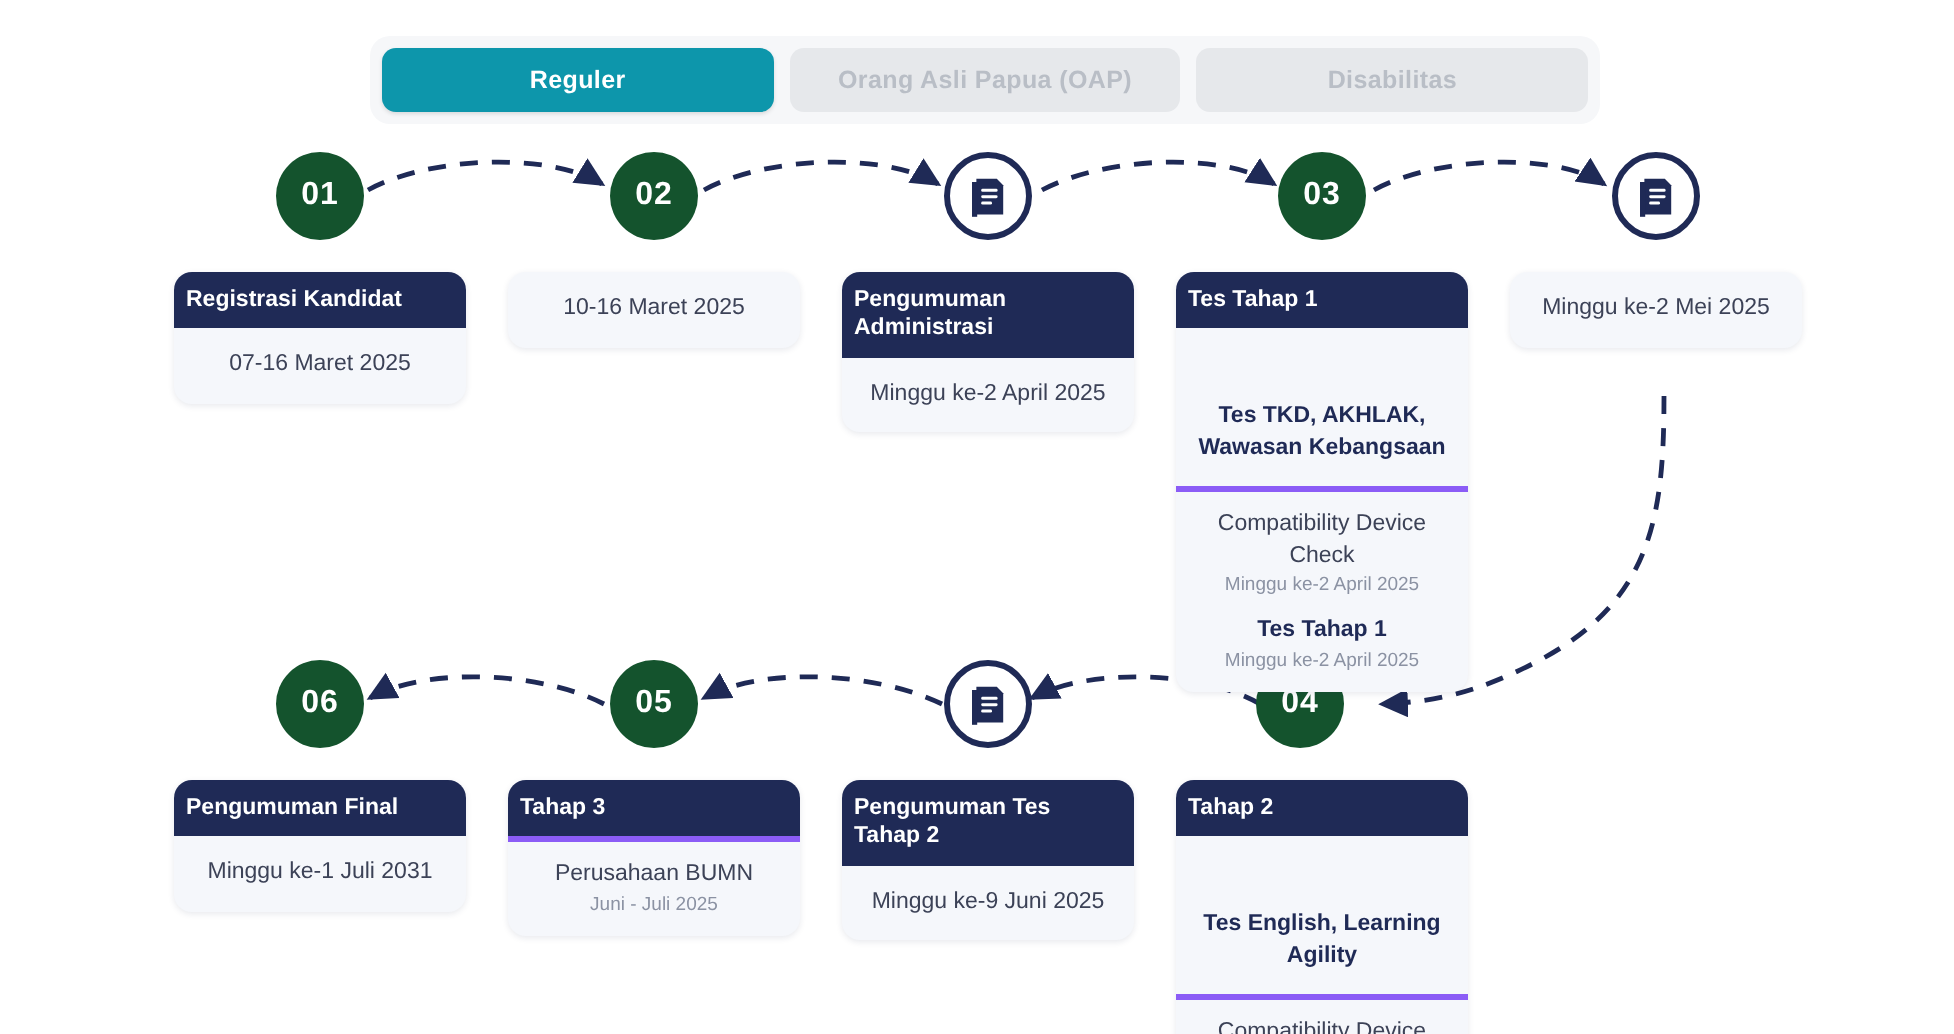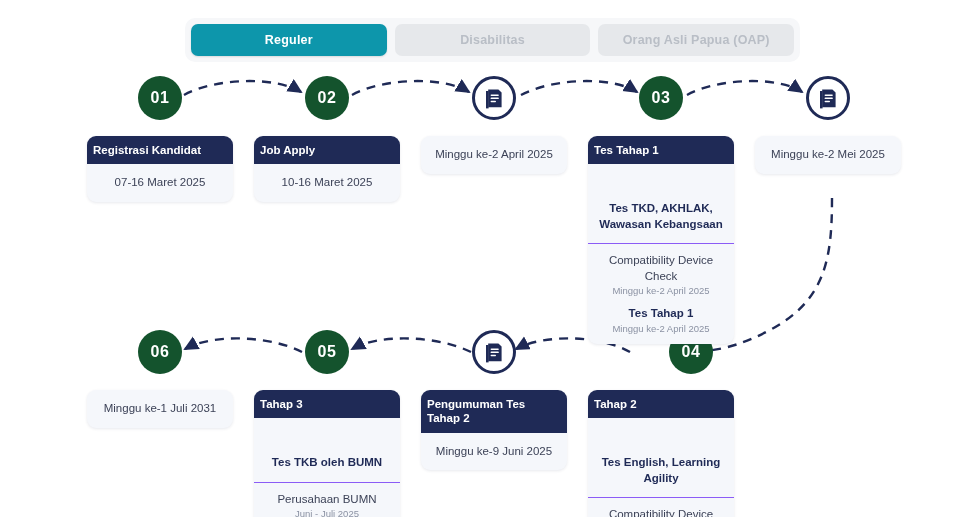--- a/index.html
+++ b/index.html
@@ -49,38 +49,38 @@
     background:#1f2a56;color:#ffffff;
     font-size:11.5px;font-weight:bold;
     padding:7px 6px;line-height:1.25;
   }
   .card .bd{
     text-align:center;color:#3c4257;
     padding:11px 8px;font-size:11.5px;line-height:1.35;
   }
   .card .bd.strong{font-weight:bold;color:#1f2a56;padding:11px 7px;margin-top:26px;}
   .card .sect{
-    border-top:1px solid #8b5cf6;
+    border-top:3px solid #8b5cf6;
     padding:9px 7px 10px;text-align:center;
   }
   .card .sect .t{font-size:11.5px;color:#3c4257;line-height:1.35;}
   .card .sect .t.b{font-weight:bold;color:#1f2a56;}
   .card .sect .d{font-size:9.5px;color:#8b92a3;margin-top:1px;}
   .card .sect .grp{margin-top:10px;}
   .card .sect .grp:first-child{margin-top:0;}
 </style>
 </head>
 <body>
 
 <div id="stage">
 
   <div class="tabbar">
     <button class="tab active">Reguler</button>
+    <button class="tab inactive">Orang Asli Papua (OAP)</button>
     <button class="tab inactive">Disabilitas</button>
-    <button class="tab inactive">Orang Asli Papua (OAP)</button>
   </div>
 
   <svg id="wires" viewBox="0 0 977 517">
     <defs>
       <marker id="ah" markerWidth="7" markerHeight="7" refX="5.4" refY="3" orient="auto">
         <path d="M0,0 L6.2,3 L0,6 Z" fill="#1f2a56"></path>
       </marker>
     </defs>
     <g fill="none" stroke="#1f2a56" stroke-width="2.4" stroke-dasharray="9 7" stroke-linecap="butt">
 
@@ -139,35 +139,35 @@
     <span>
       <svg width="19" height="21" viewBox="0 0 19 21" aria-hidden="true">
         <path d="M3.2 1.4 H13.4 L16.6 4.6 V19.2 H3.2 Z" fill="#1f2a56"></path>
         <rect x="5.6" y="6.4" width="8.2" height="1.5" rx="0.7" fill="#ffffff"></rect>
         <rect x="5.6" y="9.6" width="8.2" height="1.5" rx="0.7" fill="#ffffff"></rect>
         <rect x="5.6" y="12.8" width="5.4" height="1.5" rx="0.7" fill="#ffffff"></rect>
         <path d="M1.0 3.0 H3.6 V20.4 H1.0 Z" fill="#1f2a56"></path>
       </svg>
     </span>
   </div>
-  <div class="node num" style="left:669px;top:330px;text-align:right;">
+  <div class="node num" style="left:628px;top:330px;text-align:right;">
     <span>04</span>
   </div>
 
   <div class="card" style="left:87px;top:136px;">
     <div class="hd">Registrasi Kandidat</div>
     <div class="bd">07-16 Maret 2025</div>
   </div>
 
   <div class="card" style="left:254px;top:136px;">
-    <div class="hd">Job Apply</div>
     <div class="bd">10-16 Maret 2025</div>
   </div>
 
   <div class="card" style="left:421px;top:136px;">
+    <div class="hd">Pengumuman Administrasi</div>
     <div class="bd">Minggu ke-2 April 2025</div>
   </div>
 
   <div class="card" style="left:588px;top:136px;">
     <div class="hd">Tes Tahap 1</div>
     <div class="bd strong">Tes TKD, AKHLAK, Wawasan Kebangsaan</div>
     <div class="sect">
       <div class="grp">
         <div class="t">Compatibility Device Check</div>
         <div class="d">Minggu ke-2 April 2025</div>
@@ -177,26 +177,26 @@
         <div class="d">Minggu ke-2 April 2025</div>
       </div>
     </div>
   </div>
 
   <div class="card" style="left:755px;top:136px;">
     <div class="bd">Minggu ke-2 Mei 2025</div>
   </div>
 
   <div class="card" style="left:87px;top:390px;">
+    <div class="hd">Pengumuman Final</div>
     <div class="bd">Minggu ke-1 Juli 2031</div>
   </div>
 
   <div class="card" style="left:254px;top:390px;">
     <div class="hd">Tahap 3</div>
-    <div class="bd strong">Tes TKB oleh BUMN</div>
     <div class="sect">
       <div class="grp">
         <div class="t">Perusahaan BUMN</div>
         <div class="d">Juni - Juli 2025</div>
       </div>
     </div>
   </div>
 
   <div class="card" style="left:421px;top:390px;">
     <div class="hd">Pengumuman Tes Tahap 2</div>

